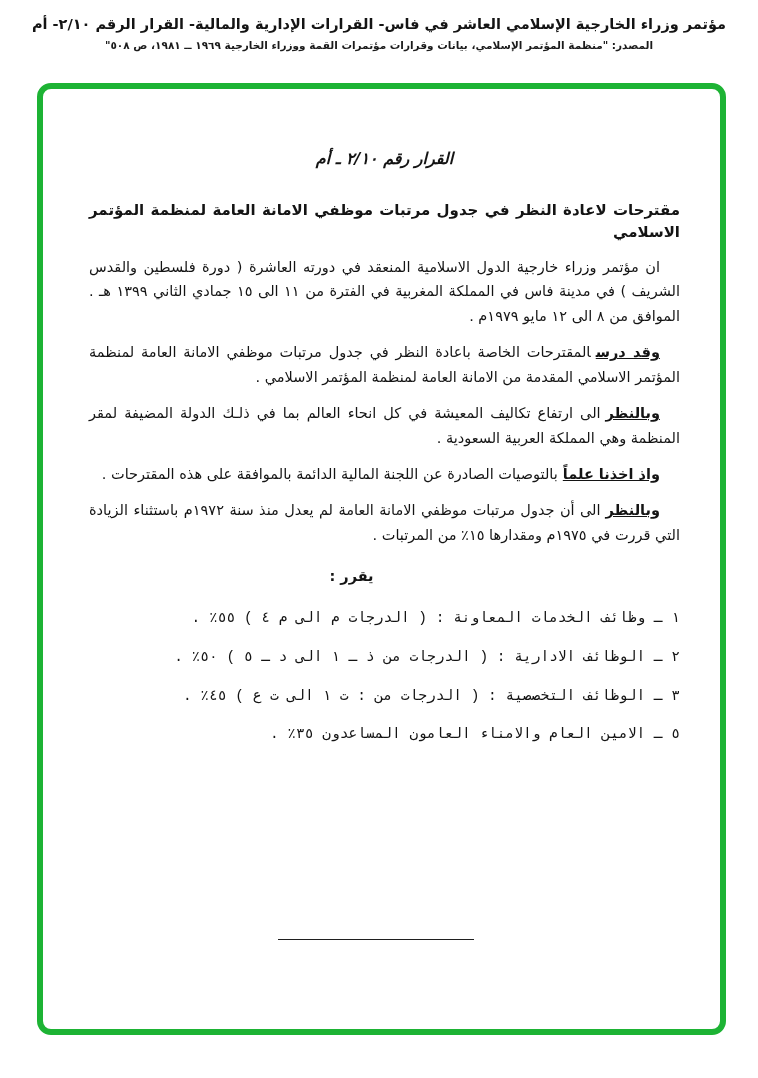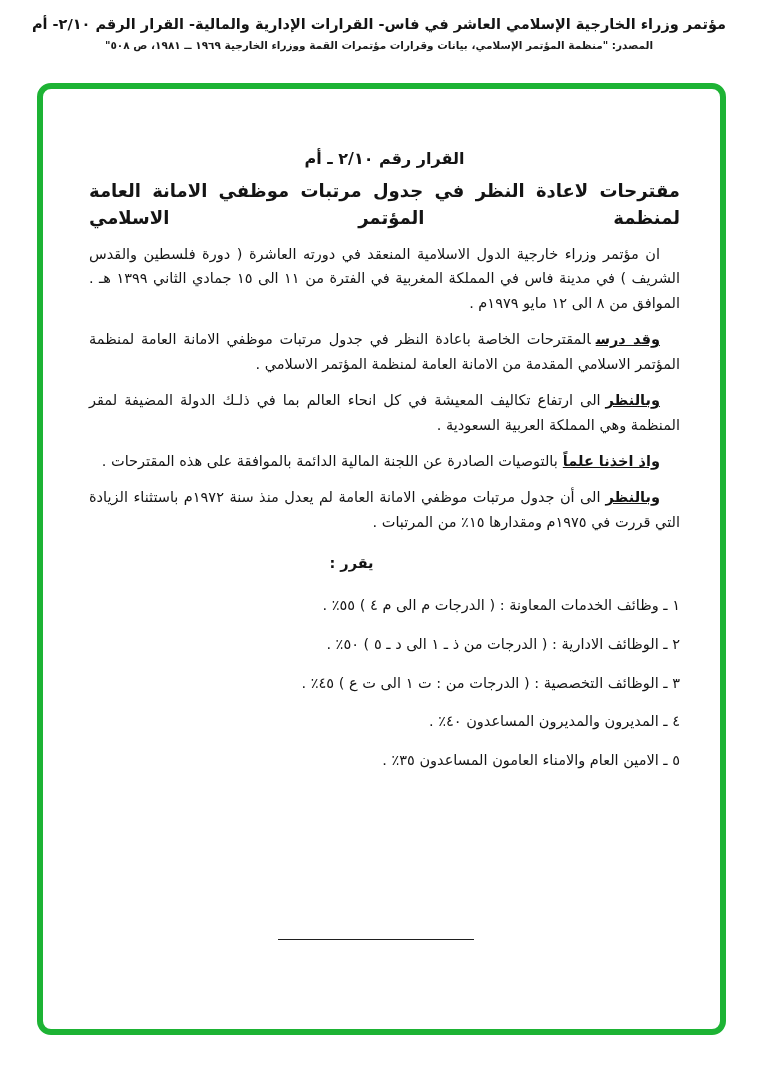--- a/index.html
+++ b/index.html
@@ -50,24 +50,25 @@
   .doc-content {
     direction: rtl;
     padding: 56px 40px 0 46px;
     font-size: 14.5px;
     line-height: 1.72;
   }
   .decision-number {
     text-align: center;
     font-weight: 700;
     font-size: 16px;
-    margin-bottom: 4px;
+    margin-bottom: 26px;
+    font-style: italic;
   }
   .doc-title {
-    font-size: 18px;
+    font-size: 15px;
     font-weight: 700;
     margin: 0 0 10px 0;
     text-align: justify;
     text-align-last: justify;
     line-height: 1.5;
   }
   .para {
     margin: 11px 0;
     text-align: justify;
     text-indent: 20px;
@@ -84,20 +85,21 @@
     margin: 16px 66px 10px 0;
   }
   .salary-list {
     margin-top: 10px;
   }
   .list-item {
     direction: rtl;
     text-align: right;
     margin: 20px 0;
     line-height: 1.3;
+    font-family: Liberation Mono, monospace;
   }
   .end-rule {
     position: absolute;
     left: 278px;
     top: 939px;
     width: 196px;
     height: 0;
     border-top: 1.5px solid #1f1f1f;
   }
 </style>
@@ -139,21 +141,20 @@
       </p>
 
 
       <div class="decides">يقرر :</div>
 
 
       <div class="salary-list">
         <div class="list-item">١ ـ وظائف الخدمات المعاونة : ( الدرجات م الى م ٤ ) ٥٥٪ .</div>
         <div class="list-item">٢ ـ الوظائف الادارية : ( الدرجات من ذ ـ ١ الى د ـ ٥ ) ٥٠٪ .</div>
         <div class="list-item">٣ ـ الوظائف التخصصية : ( الدرجات من : ت ١ الى ت ع ) ٤٥٪ .</div>
-        <div class="list-item">٤ ـ المديرون والمديرون المساعدون ٤٠٪ .</div>
         <div class="list-item">٥ ـ الامين العام والامناء العامون المساعدون ٣٥٪ .</div>
       </div>
 
     </div>
   </div>
 
   <div class="end-rule"></div>
 
 </div>
 

